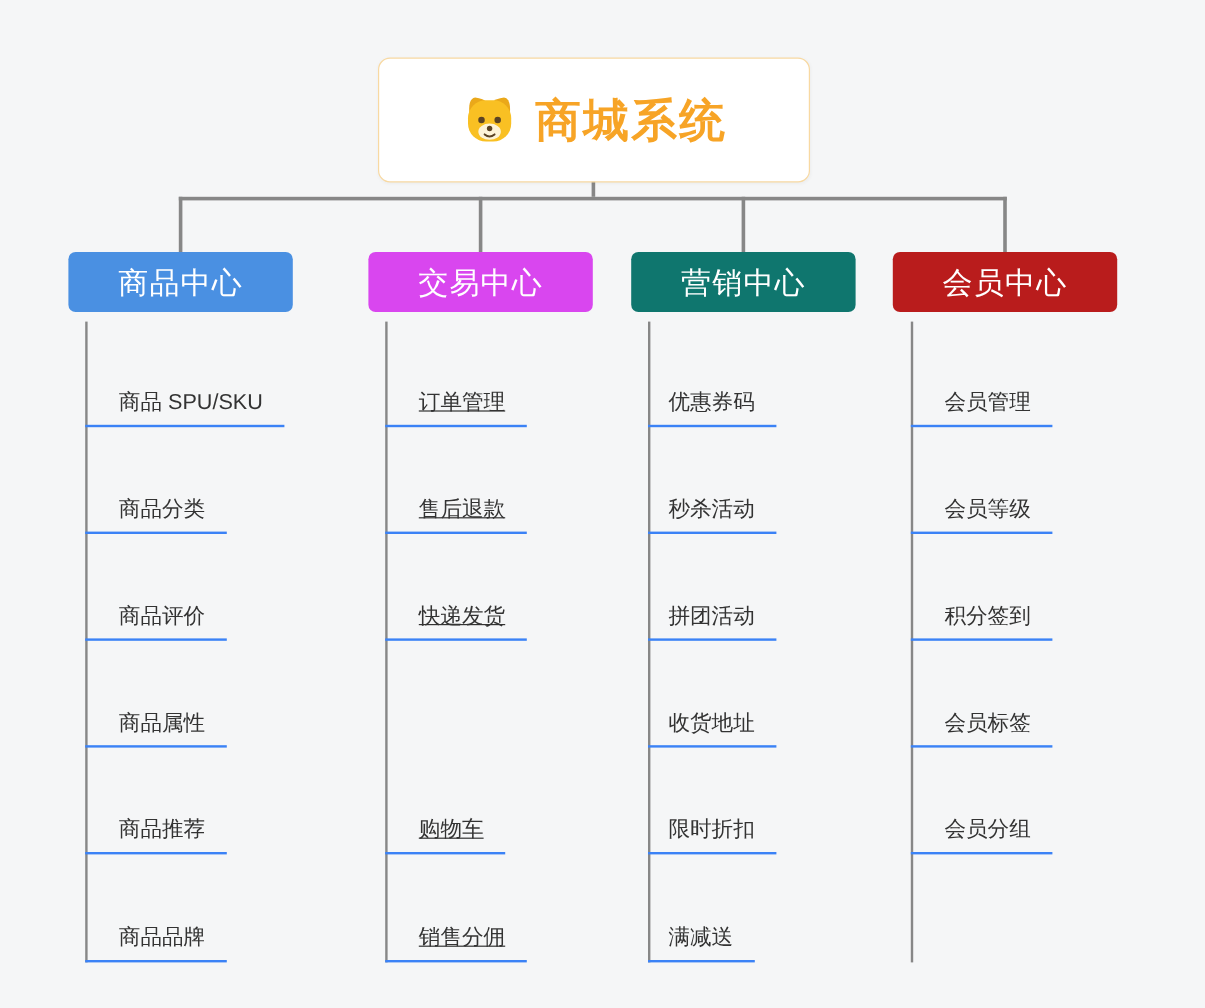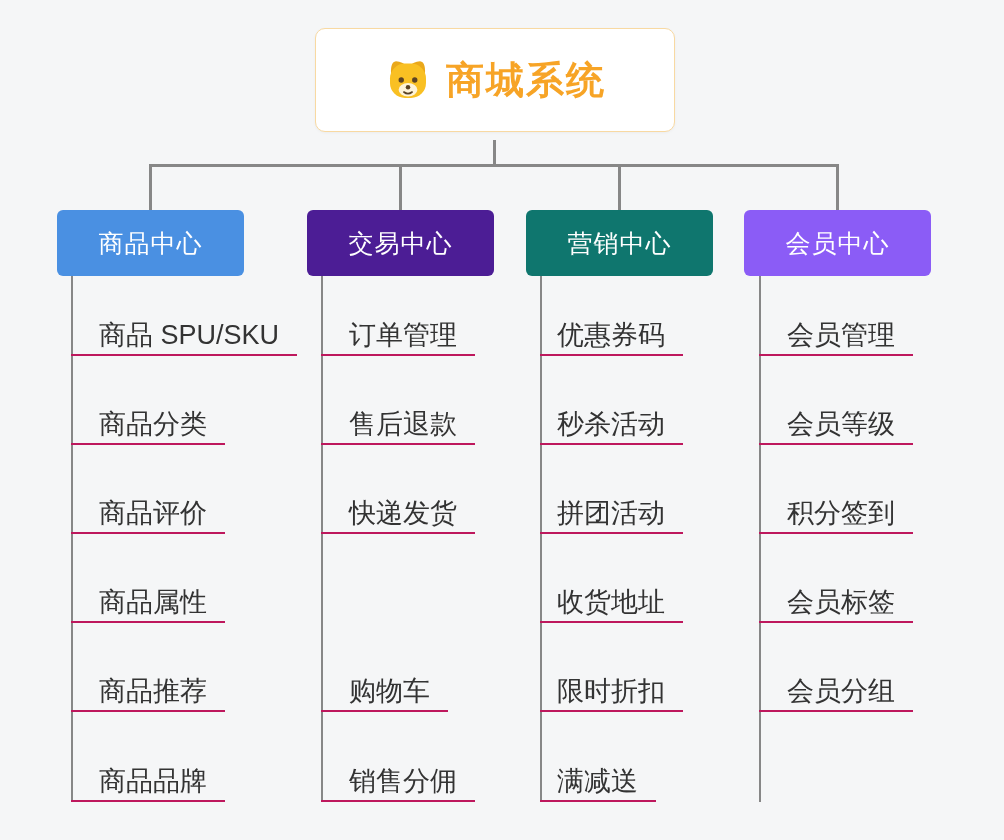--- a/index.html
+++ b/index.html
@@ -16,46 +16,46 @@
   
   .line{position:absolute;background:#878787;}
   .root-stub{left:493px;top:140px;width:3px;height:24px;}
   .hbar{left:149px;top:164px;width:690px;height:3px;}
   .stub{top:164px;width:3px;height:46px;}
   .stub1{left:149px;} .stub2{left:399px;} .stub3{left:618px;} .stub4{left:836px;}
   .trunk{top:268px;width:2px;height:534px;}
   .trunk1{left:71px;} .trunk2{left:321px;} .trunk3{left:540px;} .trunk4{left:759px;}
   
   .root{
-    position:absolute;left:315px;top:28px;width:360px;height:104px;
+    position:absolute;left:315px;top:48px;width:360px;height:104px;
     background:#ffffff;border:1px solid #f8d9a2;border-radius:10px;
     display:flex;align-items:center;justify-content:center;gap:14px;
     box-shadow:0 1px 3px rgba(0,0,0,0.04);
     box-sizing:border-box;
   }
   .root-title{
     font-size:38px;font-weight:bold;color:#f7a426;letter-spacing:2px;
   }
   .dog{display:inline-flex;}
   
   .branch{
-    position:absolute;top:210px;width:187px;height:66px;
+    position:absolute;top:210px;width:187px;height:50px;
     border-radius:6px;color:#ffffff;font-size:25px;letter-spacing:1px;
     display:flex;align-items:center;justify-content:center;
   }
   .b1{left:57px;} .b2{left:307px;} .b3{left:526px;} .b4{left:744px;}
   
   .child{
     position:absolute;height:38px;
     padding:0 18px 0 28px;
-    border-bottom:2px solid #be185d;
-    font-size:27px;color:#333333;white-space:nowrap;
+    border-bottom:2px solid #3b82f6;
+    font-size:18px;color:#333333;white-space:nowrap;
     display:flex;align-items:center;
   }
-  .c1{left:71px;} .c2{left:321px;} .c3{left:540px;padding-left:17px;} .c4{left:759px;}
+  .c1{left:71px;} .c2{left:321px;text-decoration:underline;} .c3{left:540px;padding-left:17px;} .c4{left:759px;}
   .r1{top:316px;} .r2{top:405px;} .r3{top:494px;} .r4{top:583px;} .r5{top:672px;text-align:right;} .r6{top:762px;}
 </style>
 </head>
 <body>
 
 <div class="canvas">
 
   <div class="line root-stub"></div>
   <div class="line hbar"></div>
   <div class="line stub stub1"></div>
@@ -77,23 +77,23 @@
         <circle cx="41" cy="32" r="3.6" fill="#5b4324"></circle>
         <ellipse cx="32" cy="45" rx="12.5" ry="9" fill="#fdf3d8"></ellipse>
         <circle cx="32" cy="41.5" r="3" fill="#5b4324"></circle>
         <path d="M26.5 48 Q32 52.5 37.5 48" stroke="#5b4324" stroke-width="2.2" fill="none" stroke-linecap="round"></path>
       </svg>
     </span>
     <span class="root-title">商城系统</span>
   </div>
 
   <div class="branch b1" style="background: rgb(74, 144, 226);">商品中心</div>
-  <div class="branch b2" style="background: #4c1d95;">交易中心</div>
+  <div class="branch b2" style="background: #d946ef;">交易中心</div>
   <div class="branch b3" style="background: #0f766e;">营销中心</div>
-  <div class="branch b4" style="background: #8b5cf6;">会员中心</div>
+  <div class="branch b4" style="background: #b91c1c;">会员中心</div>
 
   <div class="child c1 r1">商品 SPU/SKU</div>
   <div class="child c1 r2">商品分类</div>
   <div class="child c1 r3">商品评价</div>
   <div class="child c1 r4">商品属性</div>
   <div class="child c1 r5">商品推荐</div>
   <div class="child c1 r6">商品品牌</div>
 
   <div class="child c2 r1">订单管理</div>
   <div class="child c2 r2">售后退款</div>

